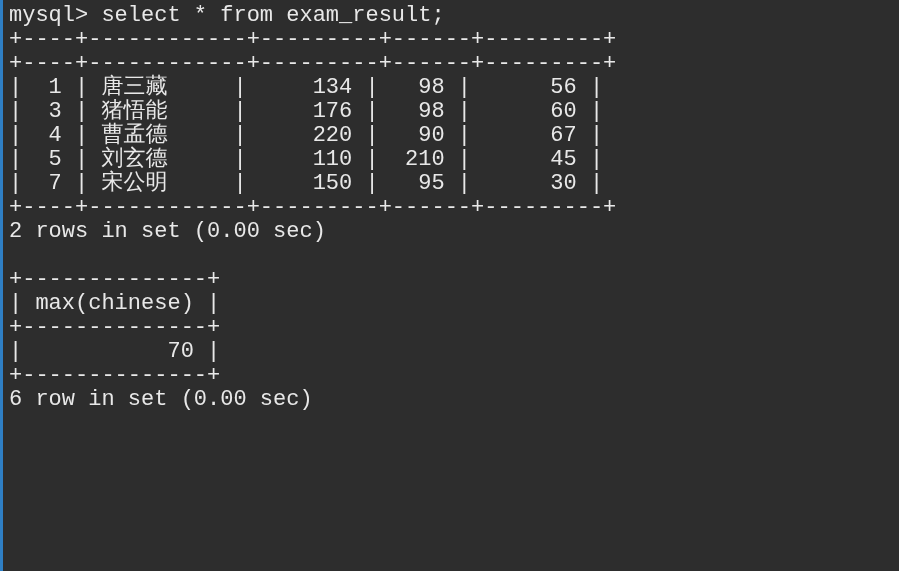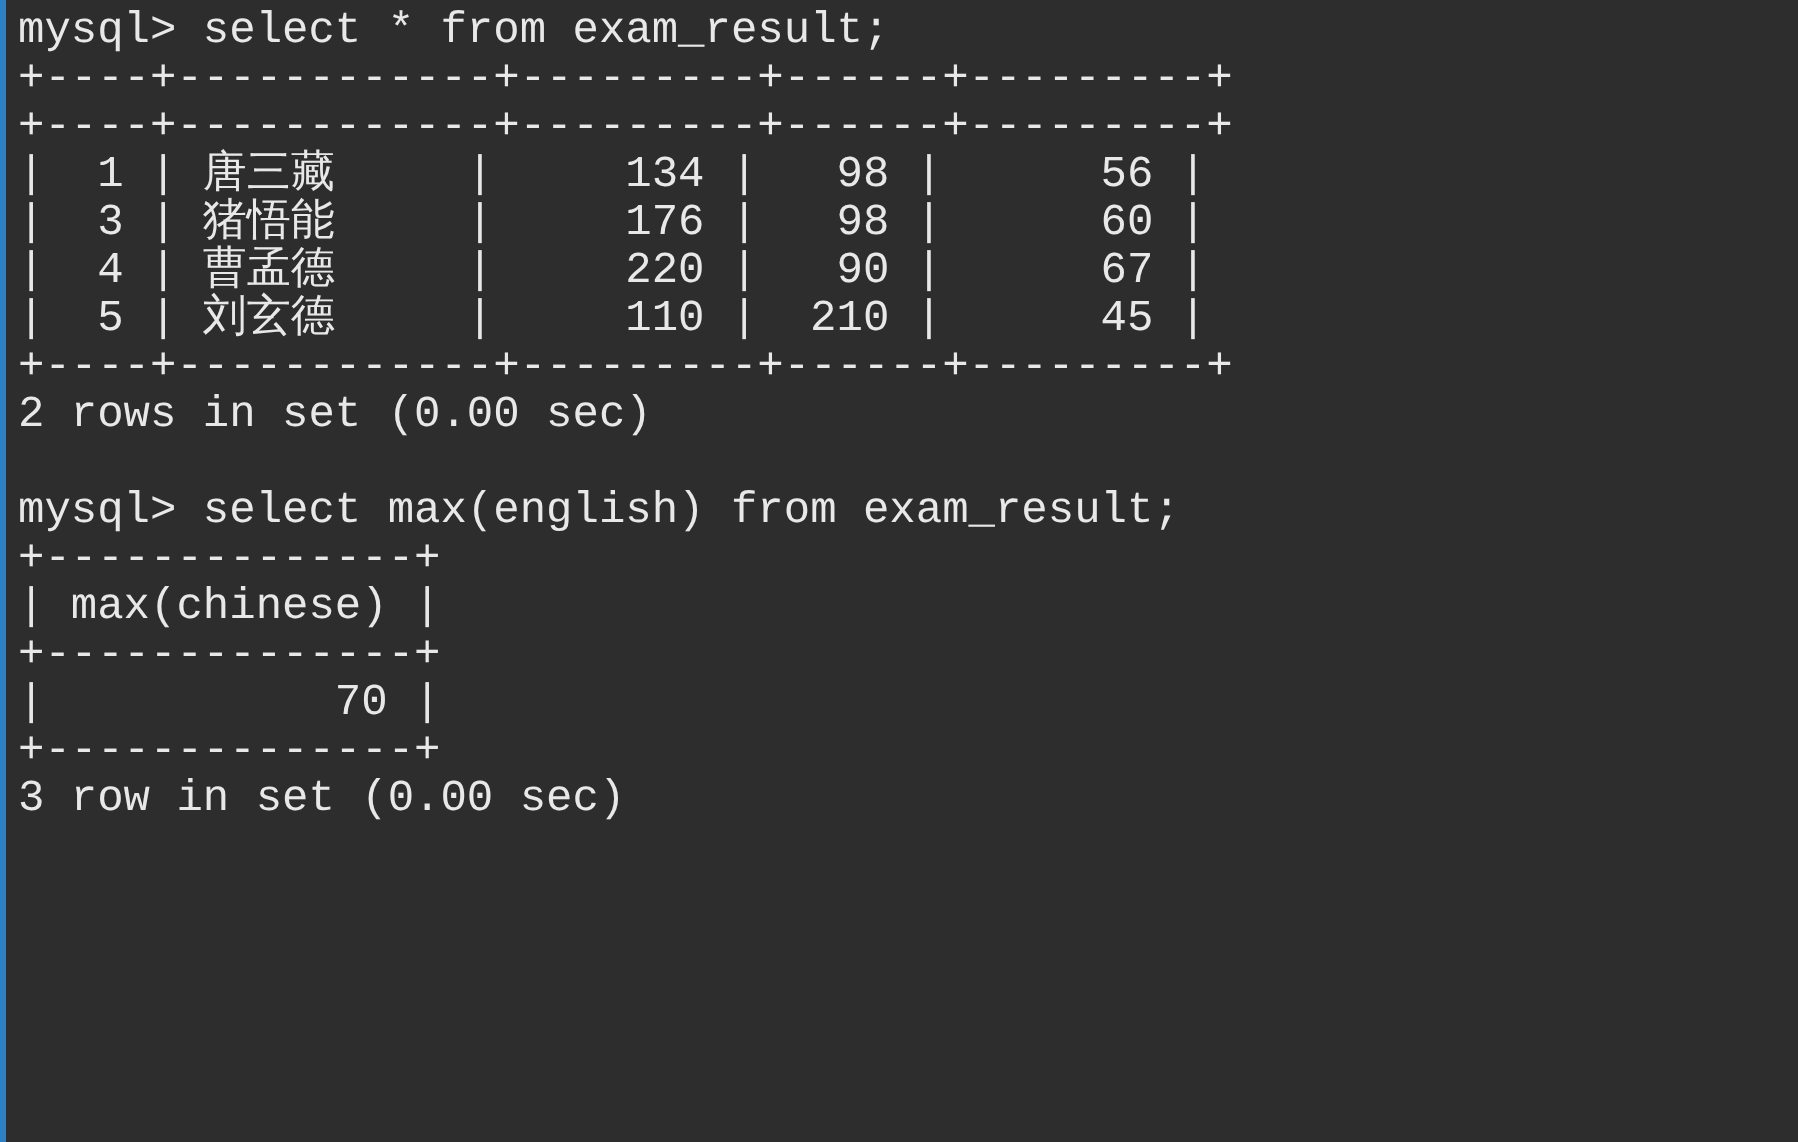--- a/index.html
+++ b/index.html
@@ -45,27 +45,27 @@
 <div id="terminal">
 
   <div class="term-line">mysql&gt; select * from exam_result;</div>
   <div class="term-line">+----+------------+---------+------+---------+</div>
   <div class="term-line">+----+------------+---------+------+---------+</div>
 
   <div class="term-line">|  1 | 唐三藏     |     134 |   98 |      56 |</div>
   <div class="term-line">|  3 | 猪悟能     |     176 |   98 |      60 |</div>
   <div class="term-line">|  4 | 曹孟德     |     220 |   90 |      67 |</div>
   <div class="term-line">|  5 | 刘玄德     |     110 |  210 |      45 |</div>
+  <div class="term-line">|  7 | 宋公明     |     150 |   95 |      30 |</div>
 
   <div class="term-line">+----+------------+---------+------+---------+</div>
   <div class="term-line">2 rows in set (0.00 sec)</div>
 
   <div class="term-line blank">&nbsp;</div>
 
-  <div class="term-line">mysql&gt; select max(english) from exam_result;</div>
   <div class="term-line">+--------------+</div>
   <div class="term-line">| max(chinese) |</div>
   <div class="term-line">+--------------+</div>
   <div class="term-line">|           70 |</div>
   <div class="term-line">+--------------+</div>
-  <div class="term-line">3 row in set (0.00 sec)</div>
+  <div class="term-line">6 row in set (0.00 sec)</div>
 
 </div>
 
 </body></html>

